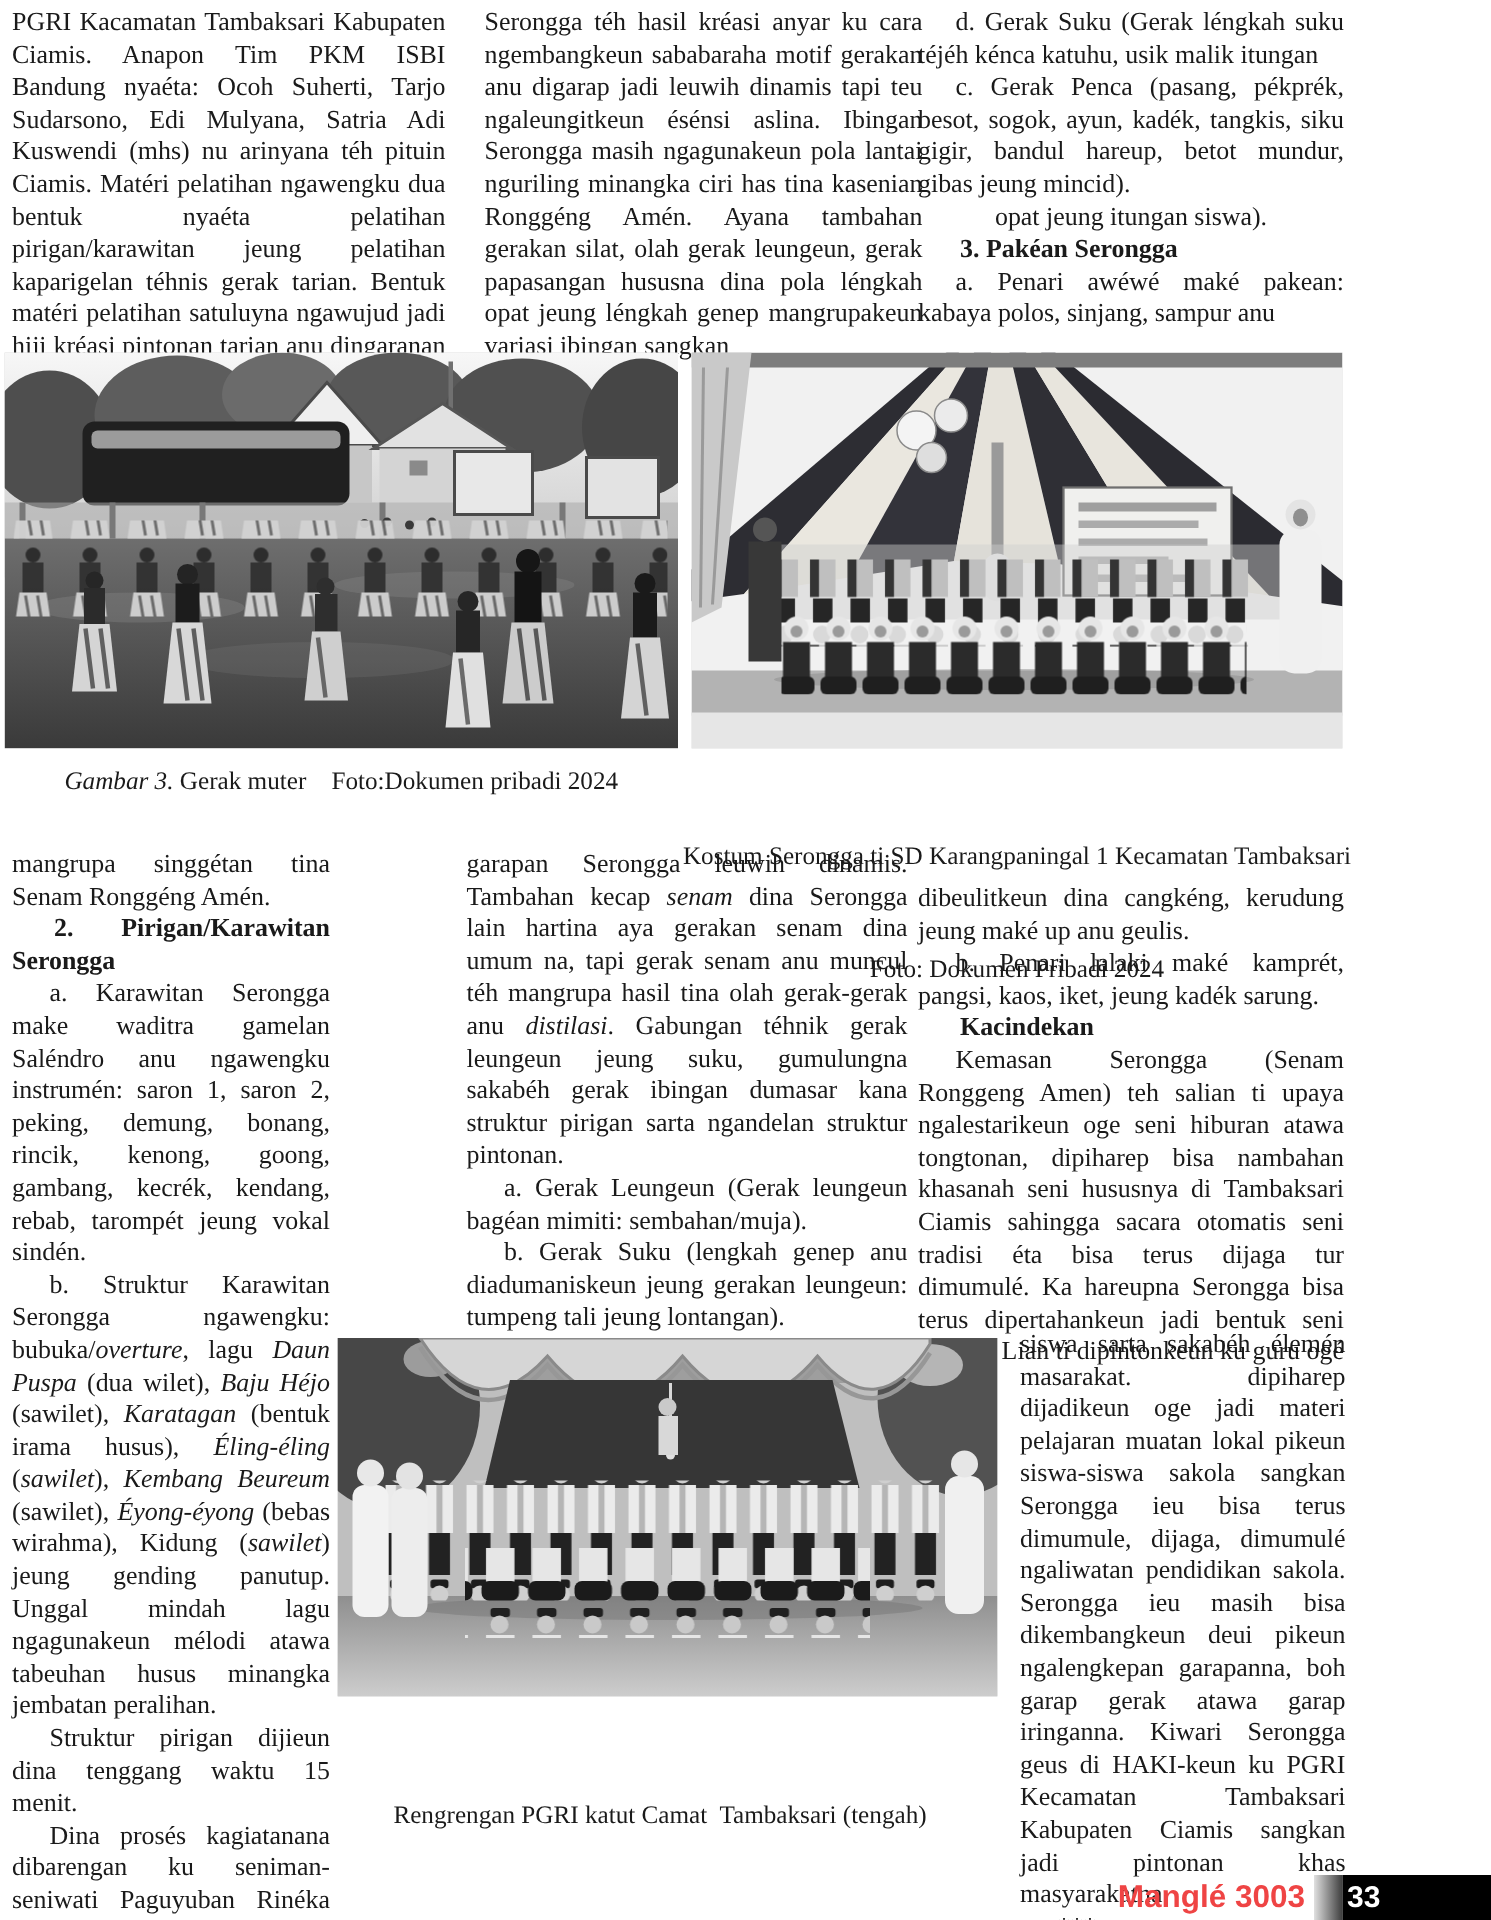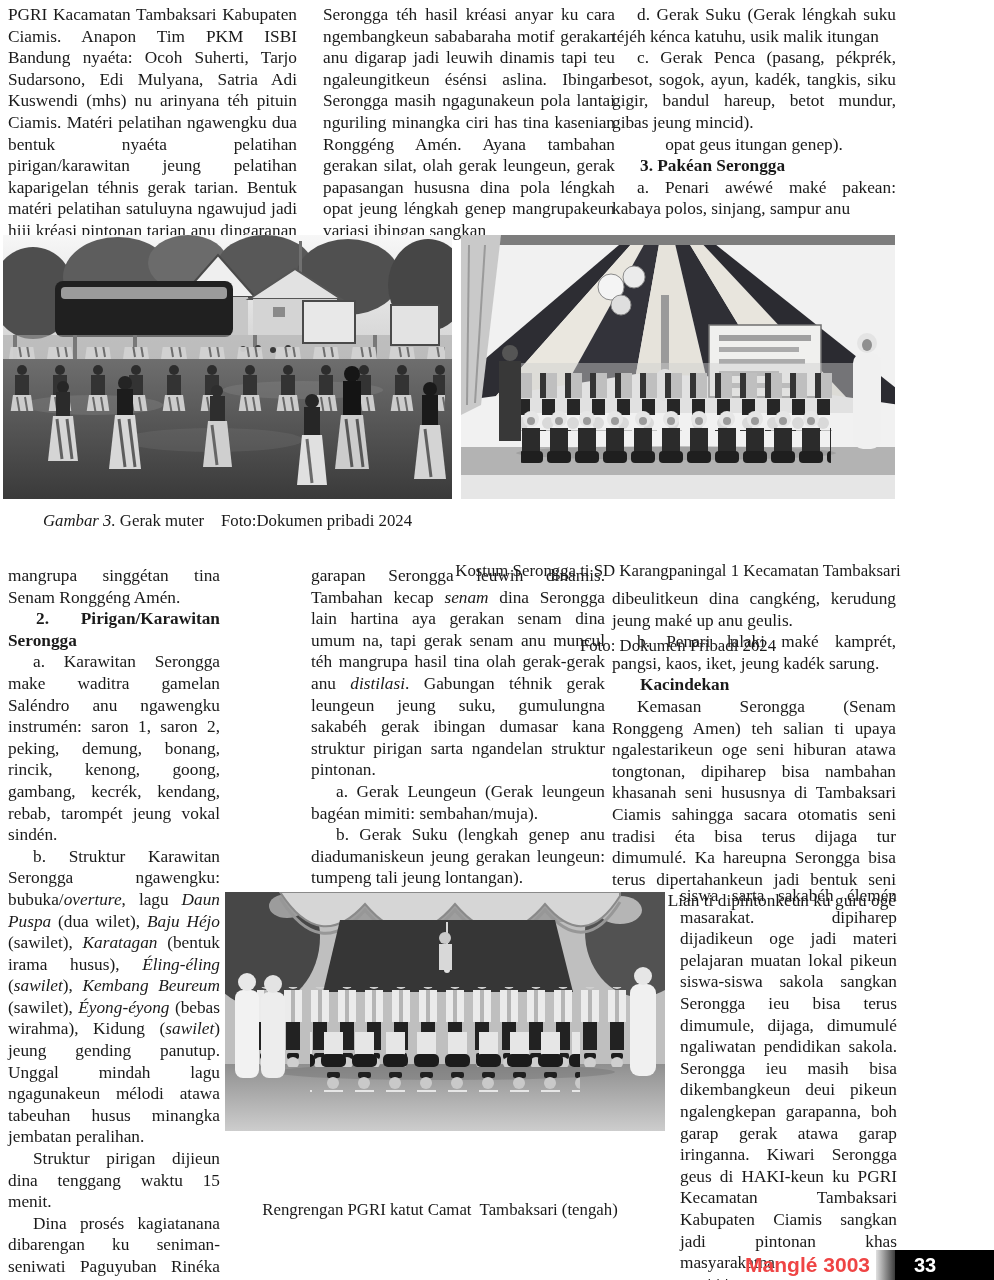--- a/index.html
+++ b/index.html
@@ -24,21 +24,21 @@
   .footer-mag {
     position:absolute; top:1250px; left:700px; width:170px; text-align:right;
     font-family:"Liberation Sans","DejaVu Sans",sans-serif; font-weight:bold;
     font-size:21px; line-height:30px; color:#ef4444;
   }
   .footer-grad { position:absolute; top:1250px; left:876px; width:19px; height:30px;
     background:linear-gradient(to right,#e0e0e0,#3c3c3c); }
   .footer-bar {
     position:absolute; top:1250px; left:895px; width:99px; height:30px; background:#000000;
     color:#ffffff; font-family:"Liberation Sans","DejaVu Sans",sans-serif; font-weight:bold;
-    font-size:20px; line-height:30px; padding-left:19px;
+    font-size:20px; line-height:30px; padding-left:3px;
   }
   .topcol1 { left:8px;   top:4px; width:289px; }
   .topcol2 { left:293px; top:4px; width:292px;margin-left:30px; }
   .topcol3 { left:612px; top:4px; width:284px; }
   .bcol1   { left:8px;   top:565px; width:290px; }
   .bcol2   { left:311px; top:565px; width:294px; }
   .bcol3a  { left:612px; top:544px; width:284px;margin-top:44px; }
   .bcol3b  { left:680px; top:885px; width:217px; }
   .photo1 { left:3px;   top:235px; width:449px; height:264px; }
   .photo2 { left:461px; top:235px; width:434px; height:264px; }
@@ -54,21 +54,21 @@
 
   <div class="col topcol1">
     <p>PGRI Kacamatan Tambaksari Kabupaten Ciamis. Anapon Tim PKM ISBI Bandung nyaéta: Ocoh Suherti, Tarjo Sudarsono, Edi Mulyana, Satria Adi Kuswendi (mhs) nu arinyana téh pituin Ciamis. Matéri pelatihan ngawengku dua bentuk nyaéta pelatihan pirigan/karawitan jeung pelatihan kaparigelan téhnis gerak tarian. Bentuk matéri pelatihan satuluyna ngawujud jadi hiji kréasi pintonan tarian anu dingaranan Serongga</p>
   </div>
   <div class="col topcol2">
     <p>Serongga téh hasil kréasi anyar ku cara ngembangkeun sababaraha motif gerakan anu digarap jadi leuwih dinamis tapi teu ngaleungitkeun ésénsi aslina. Ibingan Serongga masih ngagunakeun pola lantai nguriling minangka ciri has tina kasenian Ronggéng Amén. Ayana tambahan gerakan silat, olah gerak leungeun, gerak papasangan hususna dina pola léngkah opat jeung léngkah genep mangrupakeun variasi ibingan sangkan</p>
   </div>
   <div class="col topcol3">
     <p class="ind">d. Gerak Suku (Gerak léngkah suku téjéh kénca katuhu, usik malik itungan</p>
     <p class="ind">c. Gerak Penca (pasang, pékprék, besot, sogok, ayun, kadék, tangkis, siku gigir, bandul hareup, betot mundur, gibas jeung mincid).</p>
-    <p class="line-center">opat geus itungan genep).</p>
+    <p class="line-center">opat jeung itungan siswa).</p>
     <p class="h-pakean">3. Pakéan Serongga</p>
     <p class="ind">a. Penari awéwé maké pakean: kabaya polos, sinjang, sampur anu</p>
   </div>
 
   <div class="photo photo1">
     <svg viewBox="0 0 449 264" preserveAspectRatio="none">
       <defs>
         <linearGradient id="p1sky" x1="0" y1="0" x2="0" y2="1">
           <stop offset="0" stop-color="#f7f7f7"></stop>
             <stop offset="1" stop-color="#c9c9c9"></stop>

